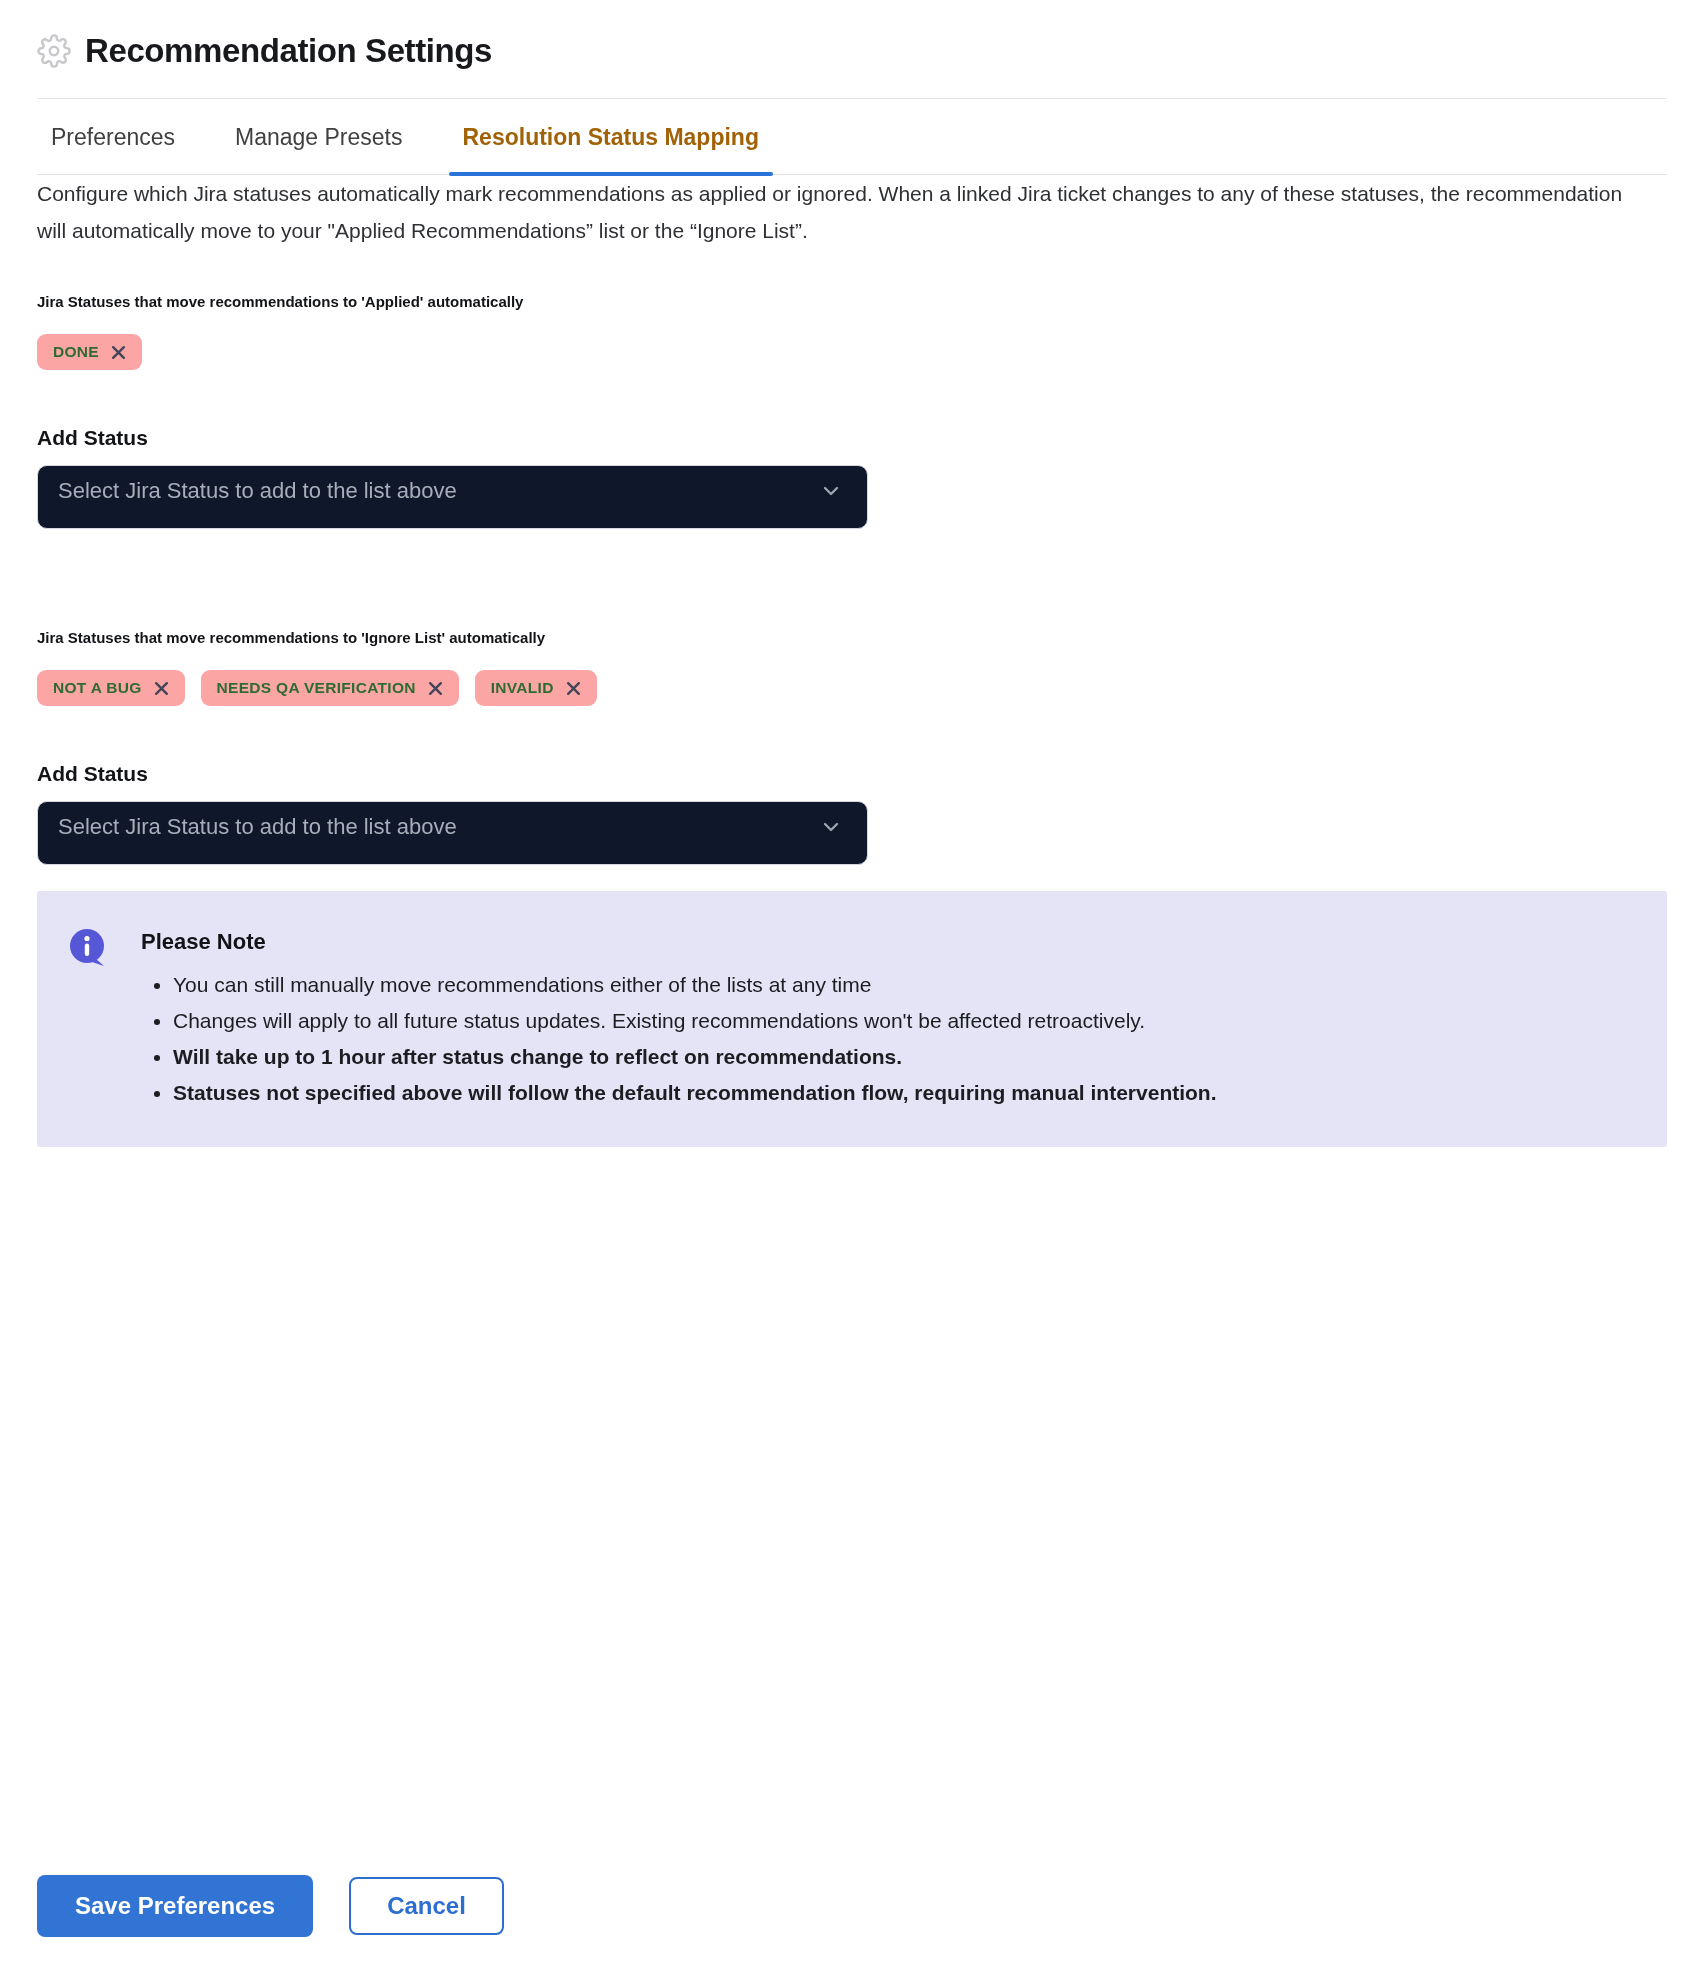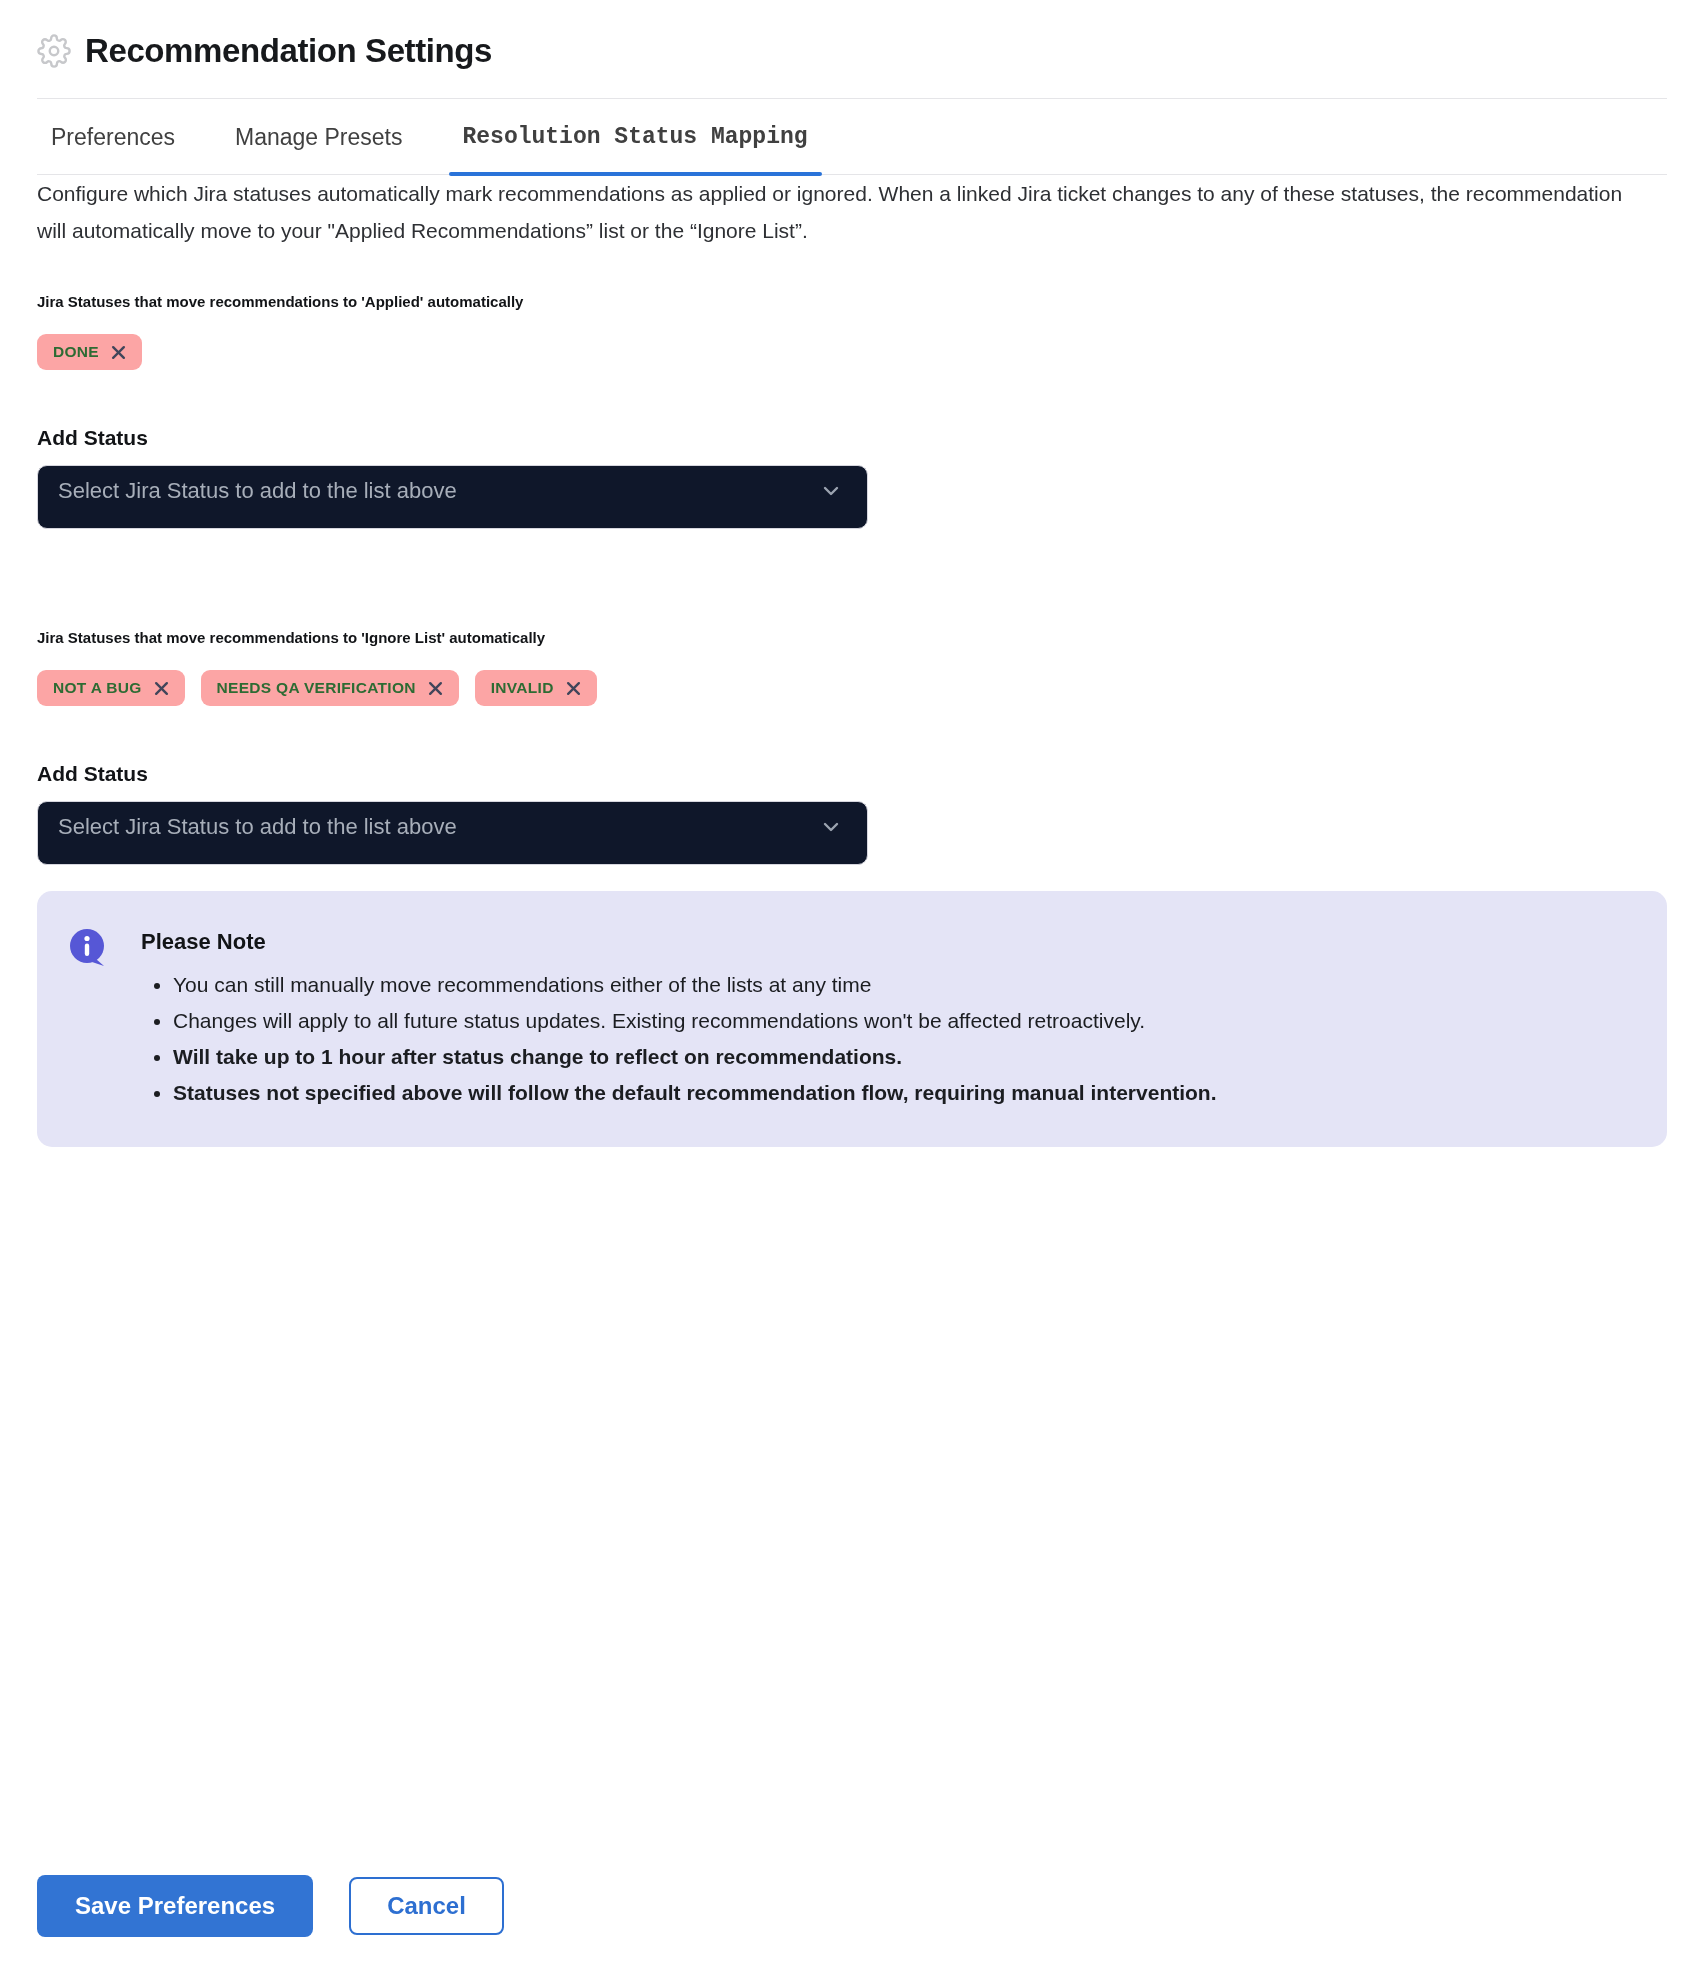--- a/index.html
+++ b/index.html
@@ -43,21 +43,21 @@
   }
   .tab {
     position: relative;
     padding: 0 14px 23px;
     font-size: 23px;
     font-weight: 500;
     color: #404040;
     cursor: pointer;
     white-space: nowrap;
   }
-  .tab.active { color: #404040; font-weight: 700; font-family: Liberation Mono, monospace; }
+  .tab.active { color: #a16207; font-weight: 700; }
   .tab.active::after {
     content: "";
     position: absolute;
     left: 0; right: 0; bottom: -2px;
     height: 4px;
     background: #2a73d9;
     border-radius: 2px;
   }
 
   
@@ -121,21 +121,21 @@
     cursor: pointer;
     background: #0f172a;
   }
   .select-placeholder { font-size: 22px; color: #a7aeb9; }
   .chevron { line-height: 0; }
 
   
   .note-box {
     margin-top: 26px;
     background: #e4e4f6;
-    border-radius: 15px;
+    border-radius: 3px;
     padding: 30px 30px 36px;
     display: flex;
     gap: 30px;
     align-items: flex-start;
   }
   .info-icon { flex: 0 0 auto; margin-top: 6px; }
   .note-heading { font-size: 22px; font-weight: 700; color: #121417; padding-top: 8px; }
   .note-list { margin: 12px 0 0 32px; }
   .note-list li {
     font-size: 21px;

